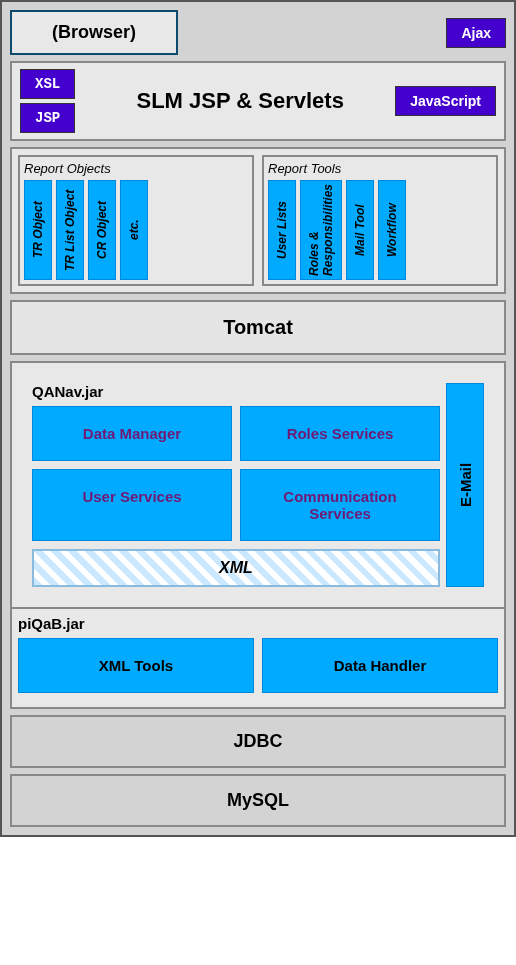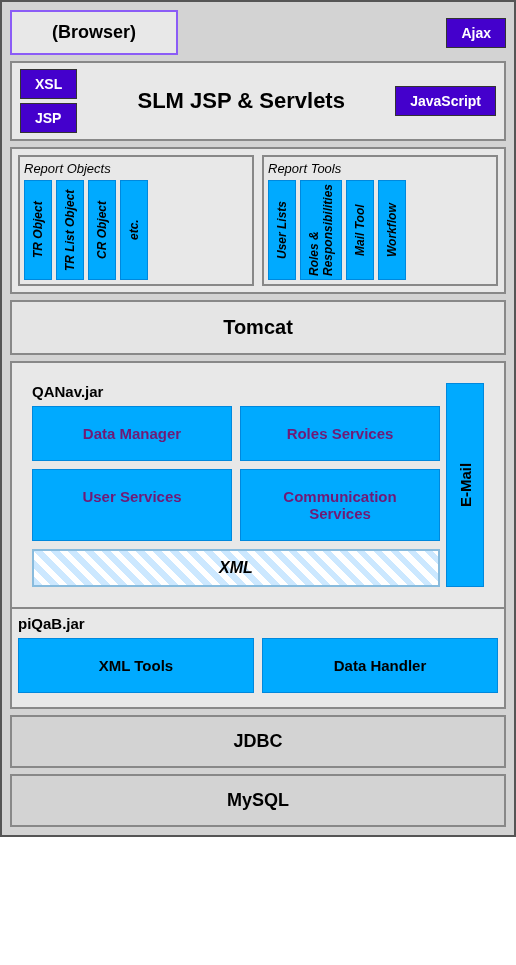--- a/index.html
+++ b/index.html
@@ -19,21 +19,21 @@
 
     
     .row-browser {
       display: flex;
       align-items: center;
       justify-content: space-between;
       margin-bottom: 6px;
     }
     .browser-box {
       background: #e8e8e8;
-      border: 2px solid #8b5cf6;
+      border: 2px solid #0c4a6e;
       padding: 10px 40px;
       font-size: 18px;
       font-weight: bold;
     }
     .btn-purple {
       background: #4400cc;
       color: #fff;
       border: 1px solid #333;
       padding: 6px 14px;
       font-size: 14px;
@@ -47,20 +47,21 @@
       padding: 6px 8px;
       margin-bottom: 6px;
       display: flex;
       align-items: center;
     }
     .slm-left {
       display: flex;
       flex-direction: column;
       gap: 4px;
       margin-right: 10px;
+      font-family: Liberation Mono, monospace;
     }
     .slm-title {
       font-size: 22px;
       font-weight: bold;
       flex: 1;
       text-align: center;
     }
     .slm-right {
       display: flex;
       flex-direction: column;

